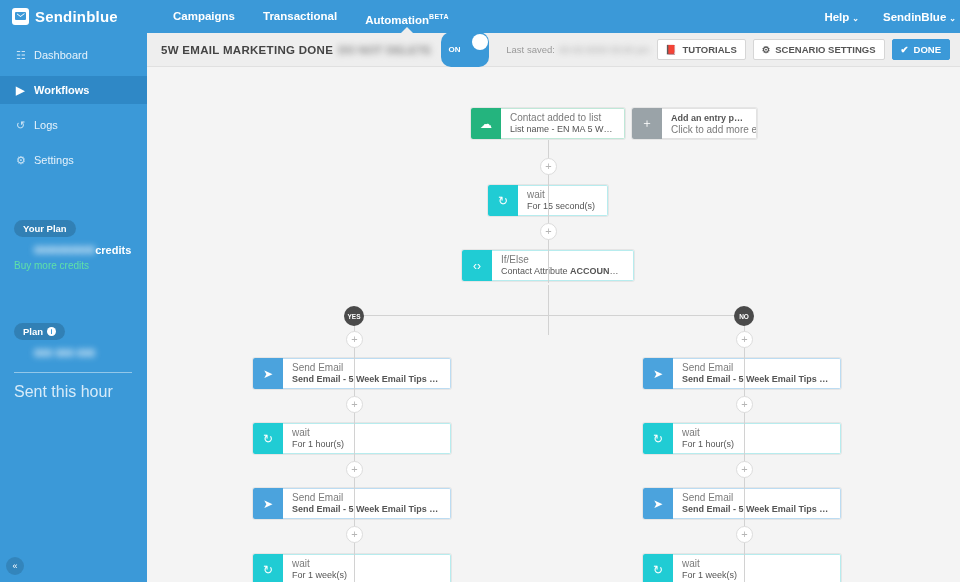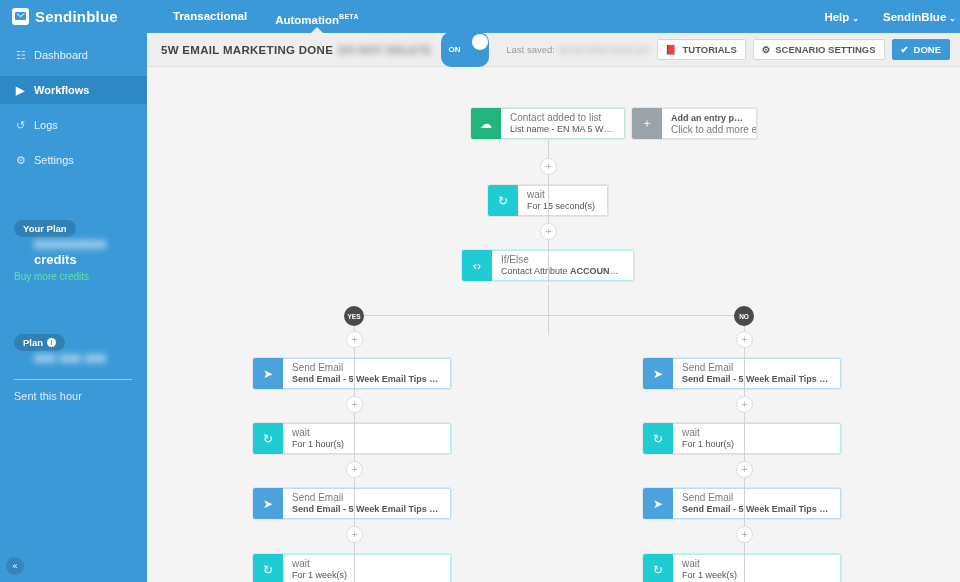--- a/index.html
+++ b/index.html
@@ -79,29 +79,29 @@
     display: inline-flex; align-items: center; gap: 4px;
     background: rgba(0,0,0,0.16); color: #fff; font-size: 9.5px; font-weight: bold;
     border-radius: 9px; padding: 3px 9px; margin-top: 24px;
   }
   .info-dot {
     display: inline-block; width: 9px; height: 9px; border-radius: 50%;
     background: #fff; color: #3b99d8; font-size: 7px; font-weight: bold;
     text-align: center; line-height: 9px;
   }
   .blur-text {
-    color: #ffffff; font-size: 13px; font-weight: bold;  padding-left: 20px;
+    color: #ffffff; font-size: 11px; font-weight: bold; margin-top: 7px; padding-left: 20px;
   }
   .blur { filter: blur(3px); display: inline-block; color: #eaf4fc; }
   .link-green { color: #5fe0a8; font-size: 10px; margin-top: 4px; display: block; cursor: pointer; }
   .quota-block { margin-top: 28px; padding-left: 14px; }
   .quota-bar {
     width: 118px; height: 1px; background: rgba(255,255,255,0.45); margin-top: 13px;
   }
-  .quota-label { color: #d7ebf9; font-size: 11px; margin-top: 10px; }
+  .quota-label { color: #d7ebf9; font-size: 16px; margin-top: 10px; }
   .collapse-btn {
     position: absolute; left: 6px; bottom: 7px;
     width: 18px; height: 18px; border-radius: 50%; background: rgba(0,0,0,0.13);
     color: #fff; font-size: 9px; display: flex; align-items: center; justify-content: center;
     cursor: pointer;
   }
 
   
   .toolbar {
     position: absolute; top: 33px; left: 147px; width: 813px; height: 34px;
@@ -182,20 +182,23 @@
 </head>
 <body>
 
 <div class="topbar">
   <div class="logo-wrap">
     <span class="logo-mark"></span>
     <span class="logo-text">Sendinblue</span>
   </div>
   <div class="nav-tabs">
     <div class="nav-tab">
+      <span>Campaigns</span>
+    </div>
+    <div class="nav-tab">
       <span>Transactional</span>
     </div>
     <div class="nav-tab active">
       <span>Automation</span><span class="beta">BETA</span>
     </div>
   </div>
   <div class="topbar-right">
     <div class="item">
       <span>Help</span><span class="caret">⌄</span>
     </div>

